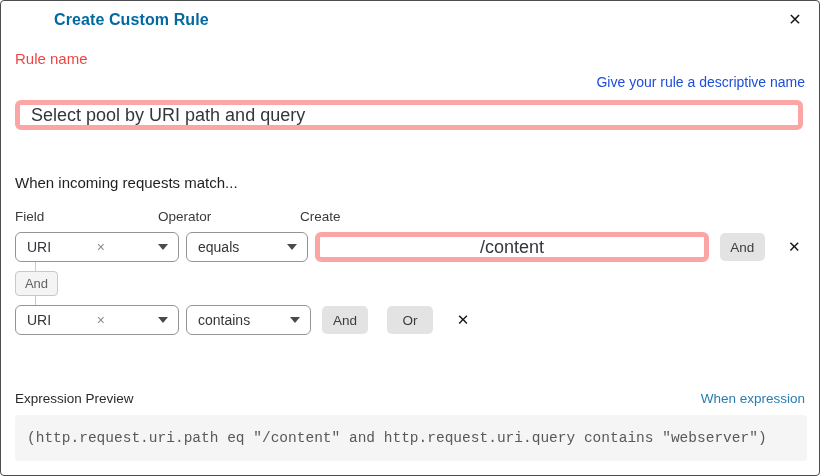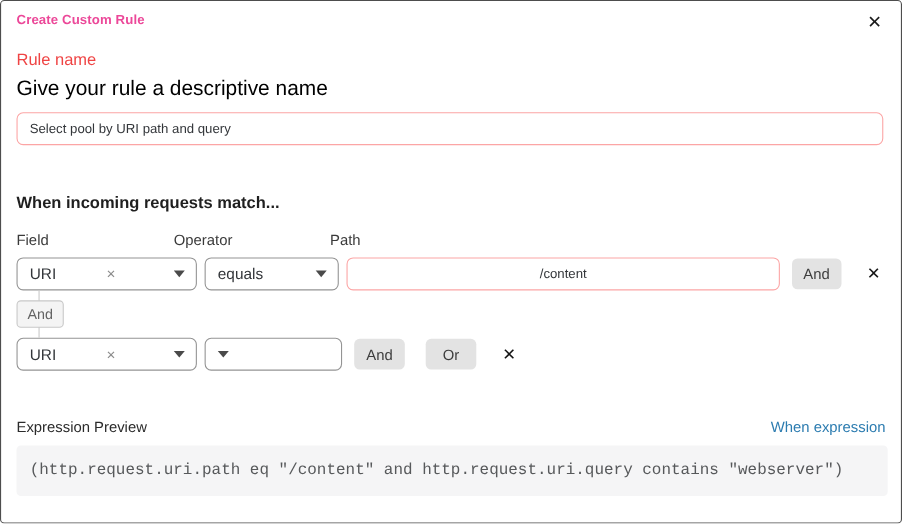--- a/index.html
+++ b/index.html
@@ -20,39 +20,40 @@
   }
   .close-btn {
     position: absolute; top: 7px; right: 12px;
     width: 24px; height: 24px;
     background: none; border: none; cursor: pointer;
     font-size: 16px; font-weight: 700; color: #1a1a1a;
     line-height: 24px; text-align: center;
     font-family: "DejaVu Sans", sans-serif;
   }
   .dialog-title {
-    font-size: 12px; font-weight: 700; color: #ec4899;
+    font-size: 16px; font-weight: 700; color: #0369a1;
     letter-spacing: .1px;
+    margin-left: 39px;
   }
   .rule-label { margin-top: 21px; font-size: 15px; color: #ef4444; }
-  .rule-help  { margin-top: 7px;  font-size: 19px; color: #000000; }
+  .rule-help  { margin-top: 7px;  font-size: 14px; color: #1d4ed8; text-align: right; }
   .text-input {
     display: block;
     height: 30px;
-    border: 1px solid #fca5a5;
+    border: 5px solid #fca5a5;
     border-radius: 6px;
     padding: 0 11px;
-    font-size: 12px;
+    font-size: 18px;
     color: #33363a;
     font-family: "Liberation Sans", "DejaVu Sans", sans-serif;
     background: #fff;
     outline: none;
   }
   .rule-input { margin-top: 10px; width: 788px; }
-  .match-heading { margin-top: 44px; font-size: 15px; font-weight: 700; color: #1f1f1f; }
+  .match-heading { margin-top: 44px; font-size: 15px; font-weight: 400; color: #1f1f1f; }
   .col-labels { margin-top: 18px; display: flex; font-size: 13.5px; color: #3a3a3a; }
   .col-labels .c1 { width: 143px; }
   .col-labels .c2 { width: 142px; }
   .cond-row { display: flex; align-items: center; gap: 7px; height: 30px; }
   .row-1 { margin-top: 8px; }
   .select {
     display: flex; align-items: center;
     height: 30px;
     border: 1px solid #949494;
     border-radius: 6px;
@@ -104,21 +105,21 @@
   .connector-badge {
     position: absolute; left: 0; top: 9px;
     width: 43px; height: 25px;
     background: #f4f4f4;
     border: 1px solid #c8c8c8;
     border-radius: 4px;
     font-size: 13px; color: #636363;
     display: flex; align-items: center; justify-content: center;
   }
   .preview-row {
-    margin-top: 44px;
+    margin-top: 56px;
     display: flex; justify-content: space-between; align-items: center;
   }
   .preview-label { font-size: 13.5px; color: #2b2b2b; }
   .edit-link { font-size: 13.5px; color: #2c7cb0; text-decoration: none; cursor: pointer; }
   .code-block {
     margin-top: 9px;
     width: 792px; height: 46px;
     background: #f5f5f6;
     border-radius: 4px;
     display: flex; align-items: center;
@@ -141,21 +142,21 @@
 
   <div class="rule-label">Rule name</div>
   <div class="rule-help">Give your rule a descriptive name</div>
   <input class="text-input rule-input" type="text" value="Select pool by URI path and query" style="">
 
   <div class="match-heading">When incoming requests match...</div>
 
   <div class="col-labels">
     <span class="c1">Field</span>
     <span class="c2">Operator</span>
-    <span class="c3">Path</span>
+    <span class="c3">Create</span>
   </div>
 
   <div class="cond-row row-1">
     <div class="select field-select">
       <span class="sel-val">URI Path</span>
       <span class="clear-x">×</span>
       <span class="caret"></span>
     </div>
     <div class="select operator-select">
       <span class="sel-val">equals</span>
@@ -173,20 +174,21 @@
     <div class="connector-badge">And</div>
   </div>
 
   <div class="cond-row">
     <div class="select field-select">
       <span class="sel-val">URI Query St...</span>
       <span class="clear-x">×</span>
       <span class="caret"></span>
     </div>
     <div class="select operator-select">
+      <span class="sel-val">contains</span>
       <span class="caret"></span>
     </div>
     <button class="gray-btn btn-gap">And</button>
     <button class="gray-btn">Or</button>
     <button class="remove-x">
       <span>✕</span>
     </button>
   </div>
 
   <div class="preview-row">

